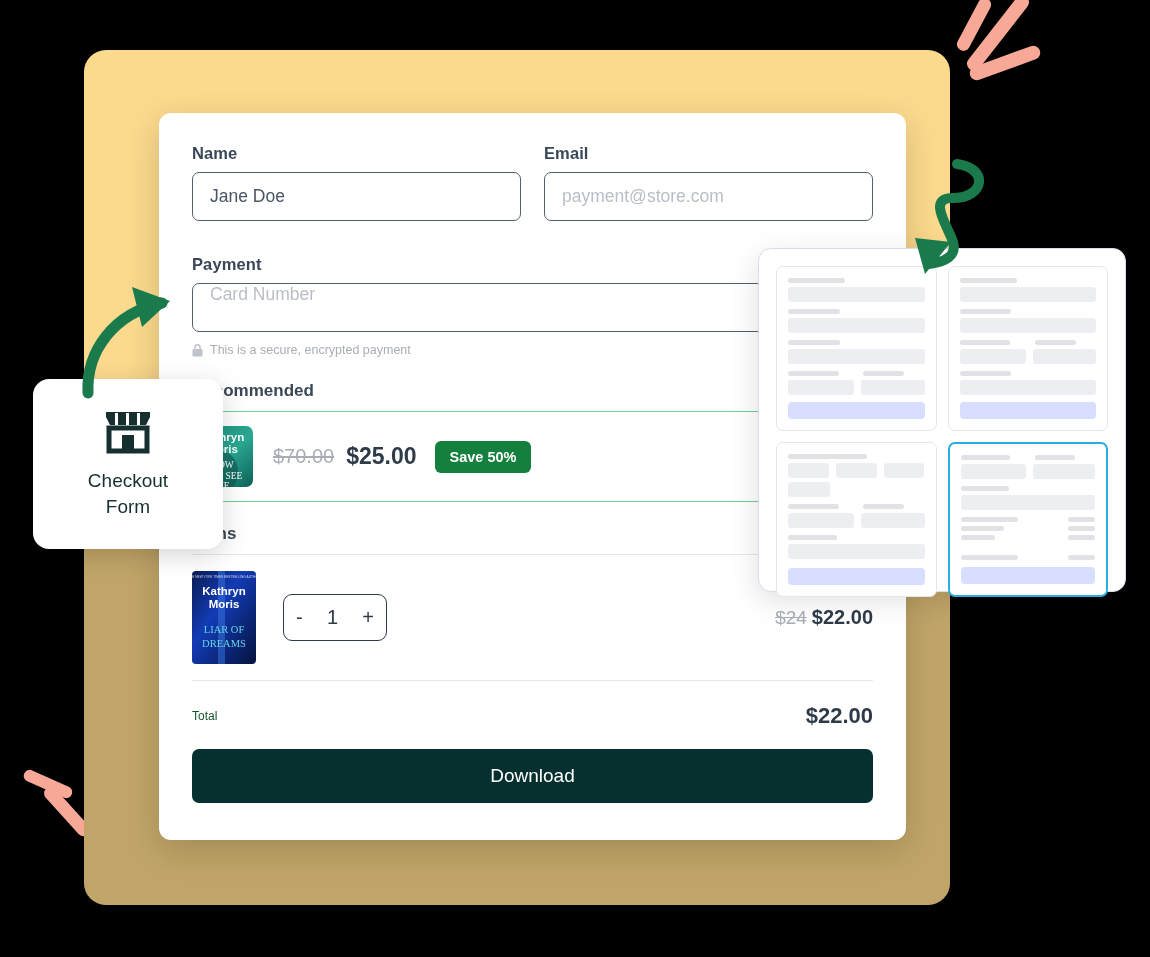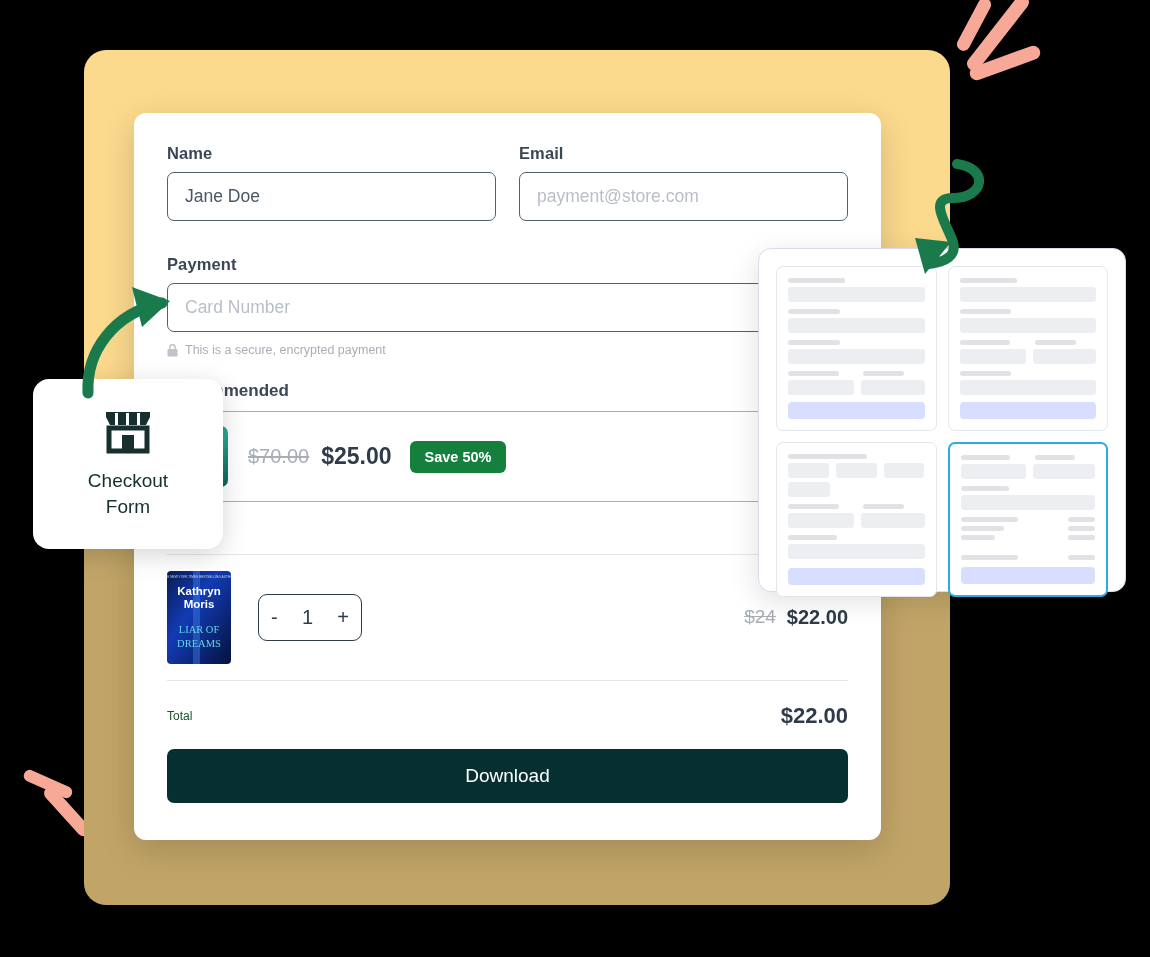--- a/index.html
+++ b/index.html
@@ -28,21 +28,21 @@
     background:#fbd98d;border-radius:22px;
   }
   .yellow-shade{
     position:absolute;left:84px;top:470px;width:866px;height:435px;
     background:rgba(60,48,20,.30);
     border-bottom-left-radius:22px;border-bottom-right-radius:22px;
   }
 
   
   .checkout{
-    position:absolute;left:134px;top:113px;width:747px;height:727px;
+    position:absolute;left:159px;top:113px;width:747px;height:727px;
     background:#fff;border-radius:12px;
     box-shadow:0 10px 34px rgba(0,0,0,.16);
     padding:0;box-sizing:border-box;
   }
   .inner{position:absolute;left:33px;top:31px;right:33px;}
 
   .field-row{display:flex;gap:23px;}
   .field{flex:1;}
   .lbl{
     font-size:16.5px;font-weight:bold;color:#3a4756;
@@ -52,21 +52,21 @@
     height:49px;border:1.5px solid #55606d;border-radius:7px;
     display:flex;align-items:center;padding:0 17px;box-sizing:border-box;
     font-size:17.5px;background:#fff;
   }
   .inp .val{color:#4a5666;}
   .inp .ph{color:#b9bec7;}
 
   .pay-label{margin-top:34px;}
   .pay-box{
     height:49px;border:1.5px solid #55606d;border-radius:7px;
-    display:flex;align-items:center;justify-content:space-between;
+    display:flex;justify-content:space-between;
     padding:0 17px;box-sizing:border-box;font-size:17.5px;
     width:682px;
   }
   .pay-box .ph{color:#b9bec7;}
 
   .secure{display:flex;align-items:center;gap:7px;margin-top:11px;}
   .secure .txt{font-size:12.5px;color:#a9aeb6;}
   .lock{display:block;}
 
   .sect-title{
@@ -98,21 +98,21 @@
     padding:16px 0;display:flex;align-items:center;
   }
   .cover-lg{width:64px;height:93px;border-radius:4px;overflow:hidden;flex:none;position:relative;}
   .stepper{
     margin-left:27px;width:102px;height:45px;border:1.4px solid #2f3b49;border-radius:9px;
     display:flex;align-items:center;justify-content:space-around;
     font-size:20px;color:#2f3b49;
   }
   .stepper span{cursor:default;}
   .item-spacer{flex:1;}
-  .item-price{display:flex;align-items:flex-start;gap:11px;}
+  .item-price{display:flex;align-items:center;gap:5px;}
   .item-old{font-size:19px;color:#a9aeb6;text-decoration:line-through;}
   .item-new{font-size:20px;font-weight:bold;color:#2f3b49;}
 
   .total-row{
     display:flex;align-items:center;justify-content:space-between;
     padding:22px 0 20px 0;
   }
   .total-lbl{font-size:12px;color:#14532d;}
   .total-val{font-size:22px;font-weight:bold;color:#2f3b49;}
 

